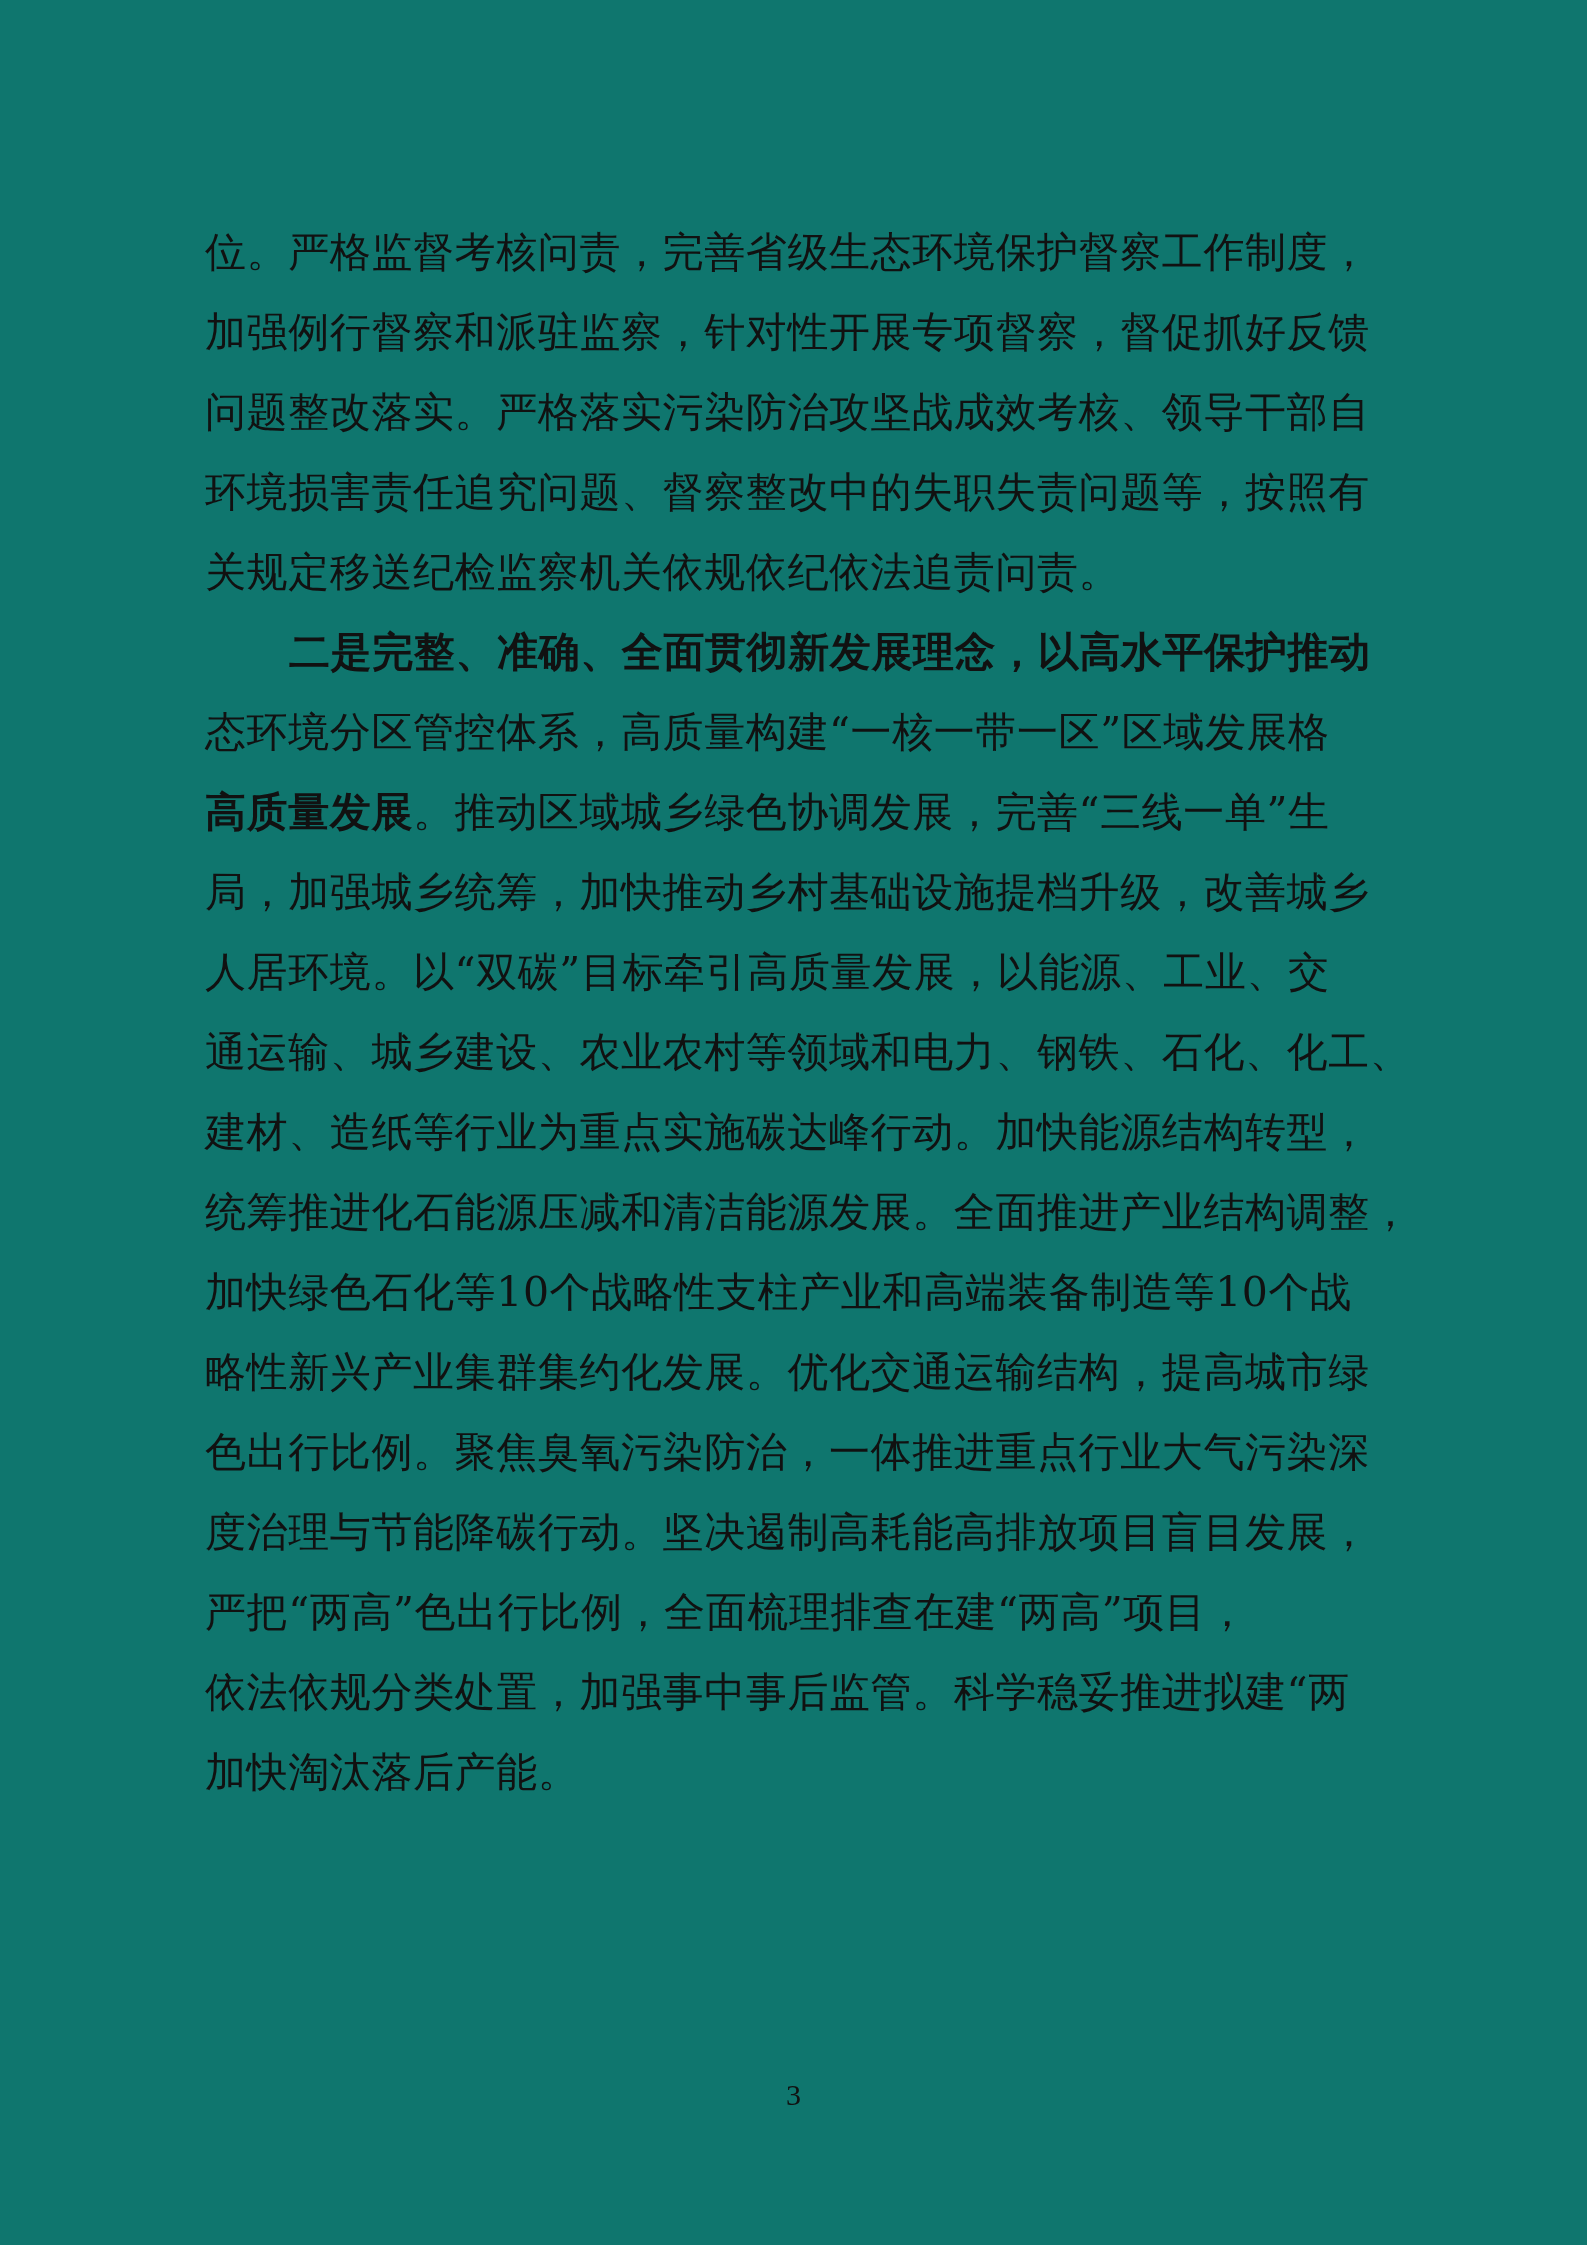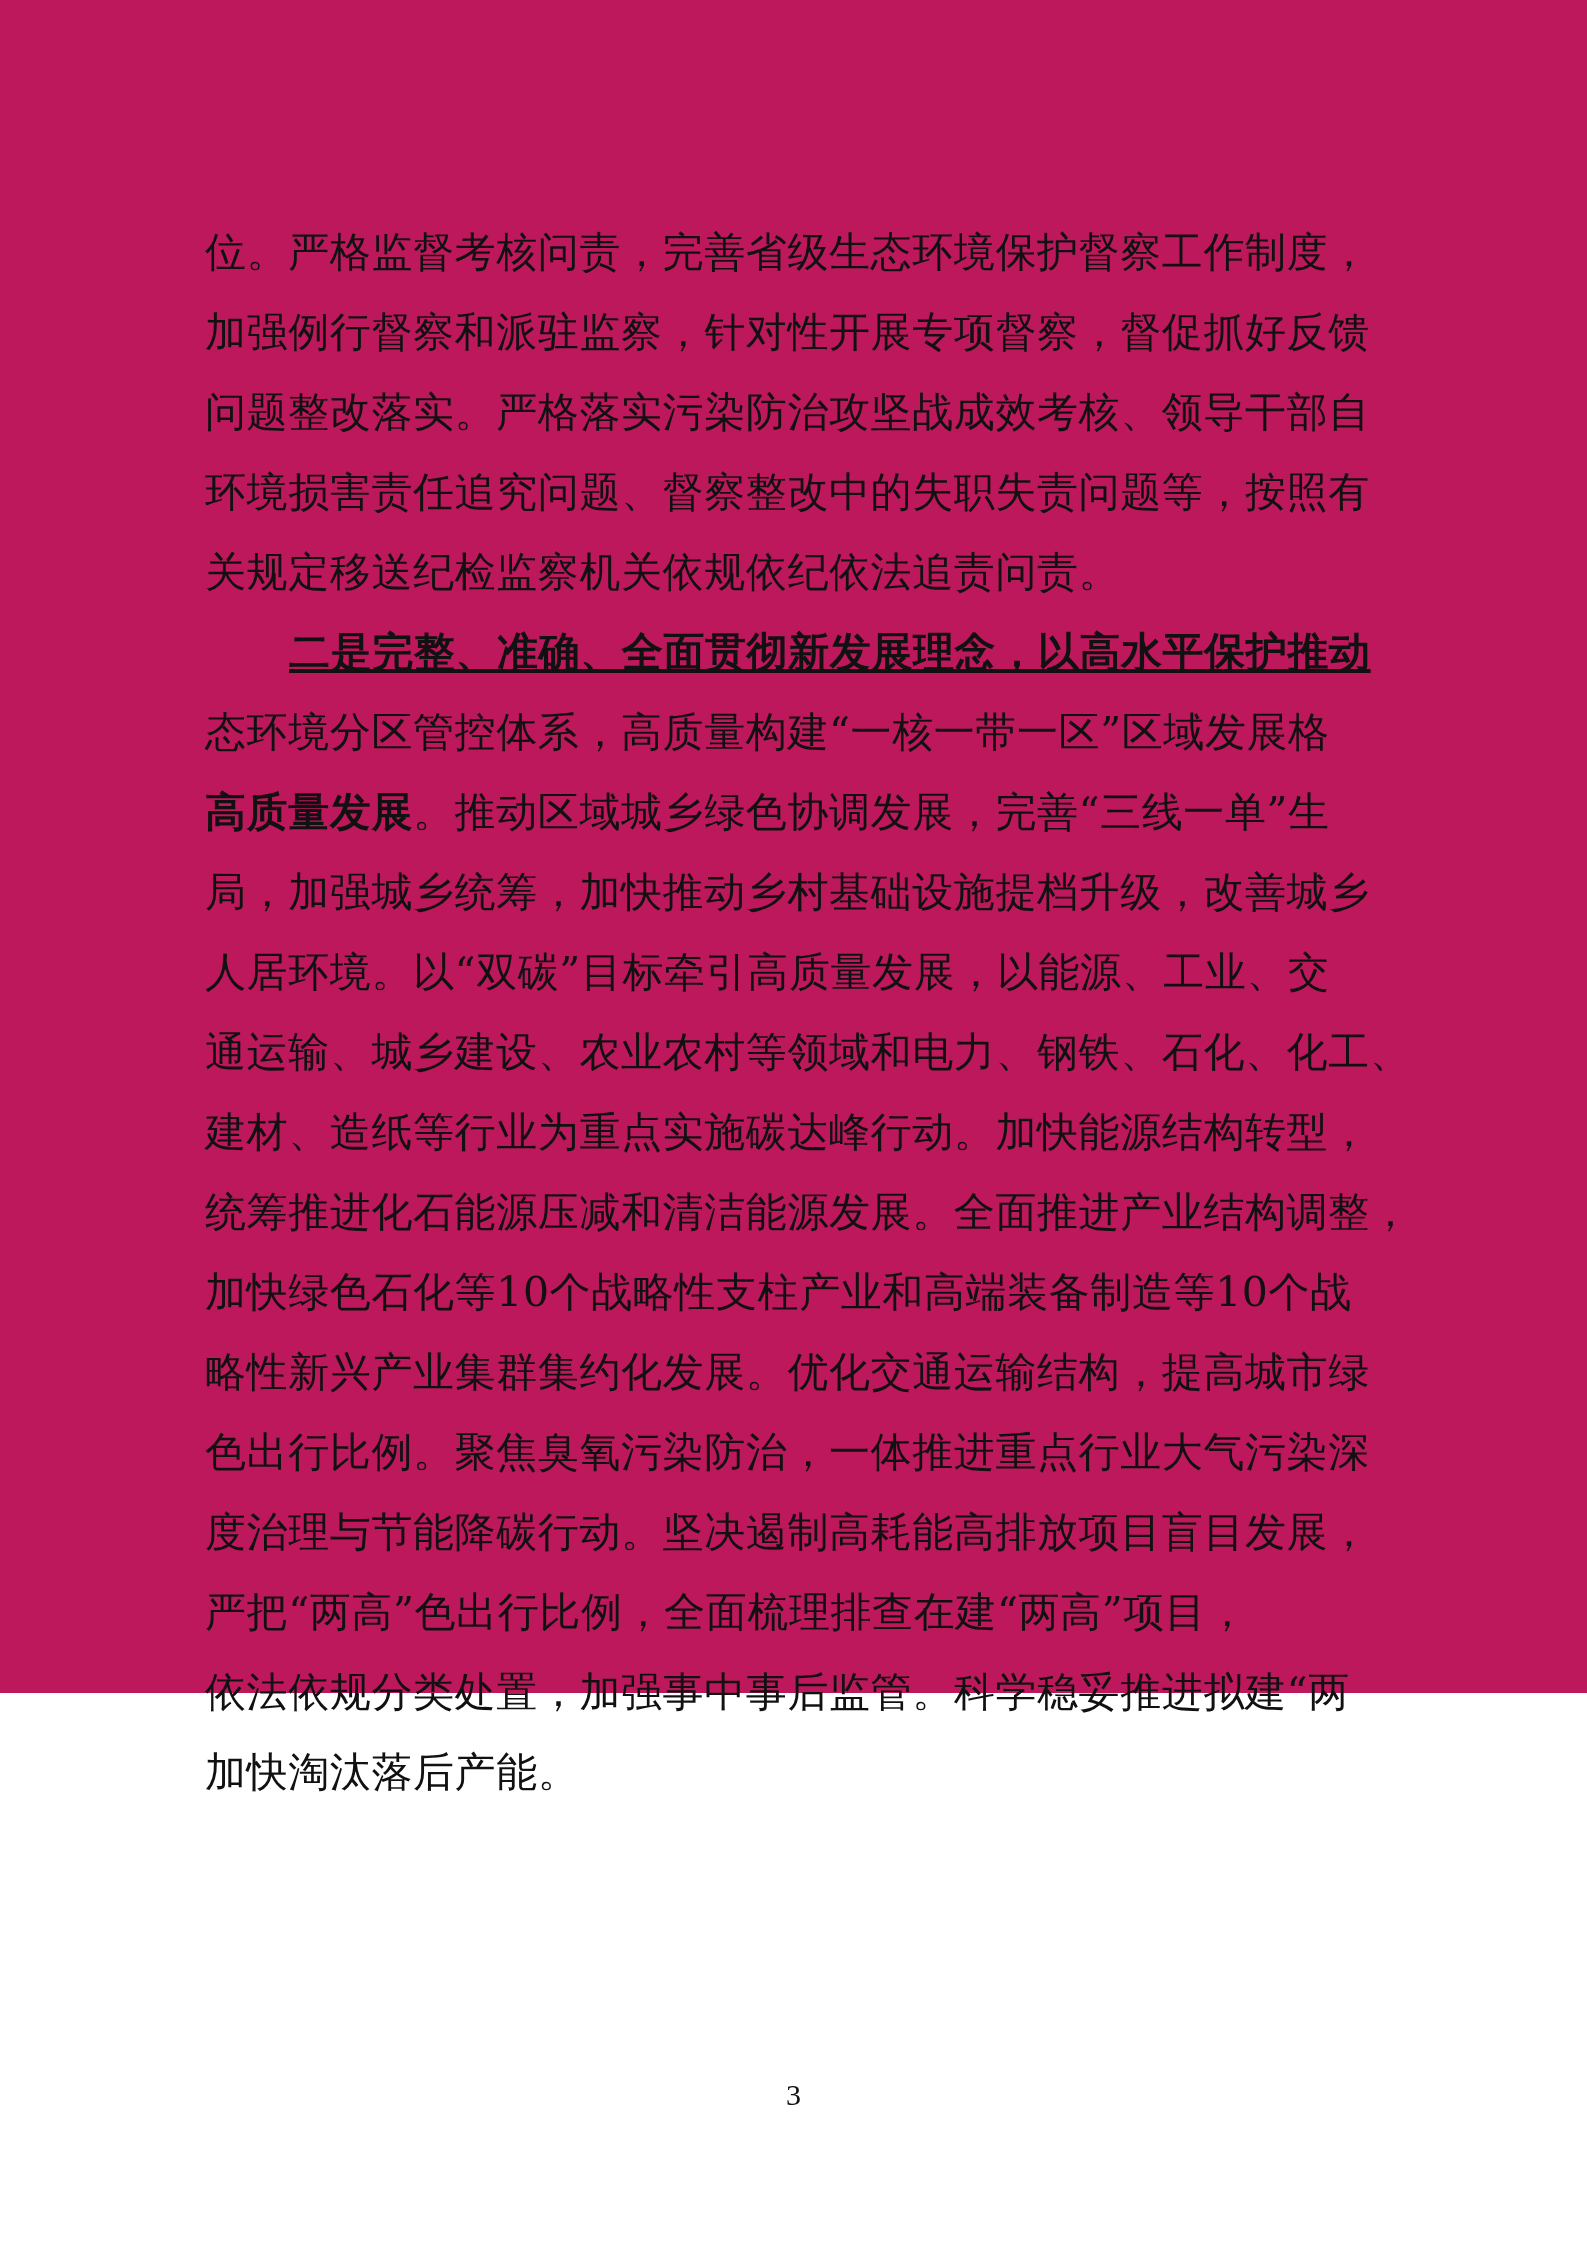--- a/index.html
+++ b/index.html
@@ -1,25 +1,25 @@
 <!DOCTYPE html>
 <html><head>
 <meta charset="utf-8">
 <style>
   html, body { margin: 0; padding: 0; background: #ffffff; }
   body { width: 1587px; height: 2245px; position: relative; overflow: hidden; }
-  .page { position: absolute; left: 0; top: 0; width: 1587px; height: 1693px; background: #be185d; }
+  .page { position: absolute; left: 0; top: 0; width: 1587px; height: 2245px; background: #0f766e; }
   .body-text { position: absolute; left: 205px; top: 212px; width: 1180px; }
   .line {
     height: 80px; line-height: 80px;
     font-family: "DejaVu Serif", "Liberation Serif", serif;
     font-size: 41px; color: #111111;
     white-space: nowrap; letter-spacing: 0.6px;
   }
-  .indent { padding-left: 84px; text-decoration: underline; }
+  .indent { padding-left: 84px; }
   .bold { font-family: "DejaVu Sans", "Liberation Sans", sans-serif; font-weight: bold; }
   .page-number {
     position: absolute; left: 0; width: 1587px; top: 2078px; text-align: center;
     font-family: "Liberation Serif", "DejaVu Serif", serif; font-size: 30px; color: #111111;
   }
 </style>
 </head>
 <body>
 
 <div class="page">

